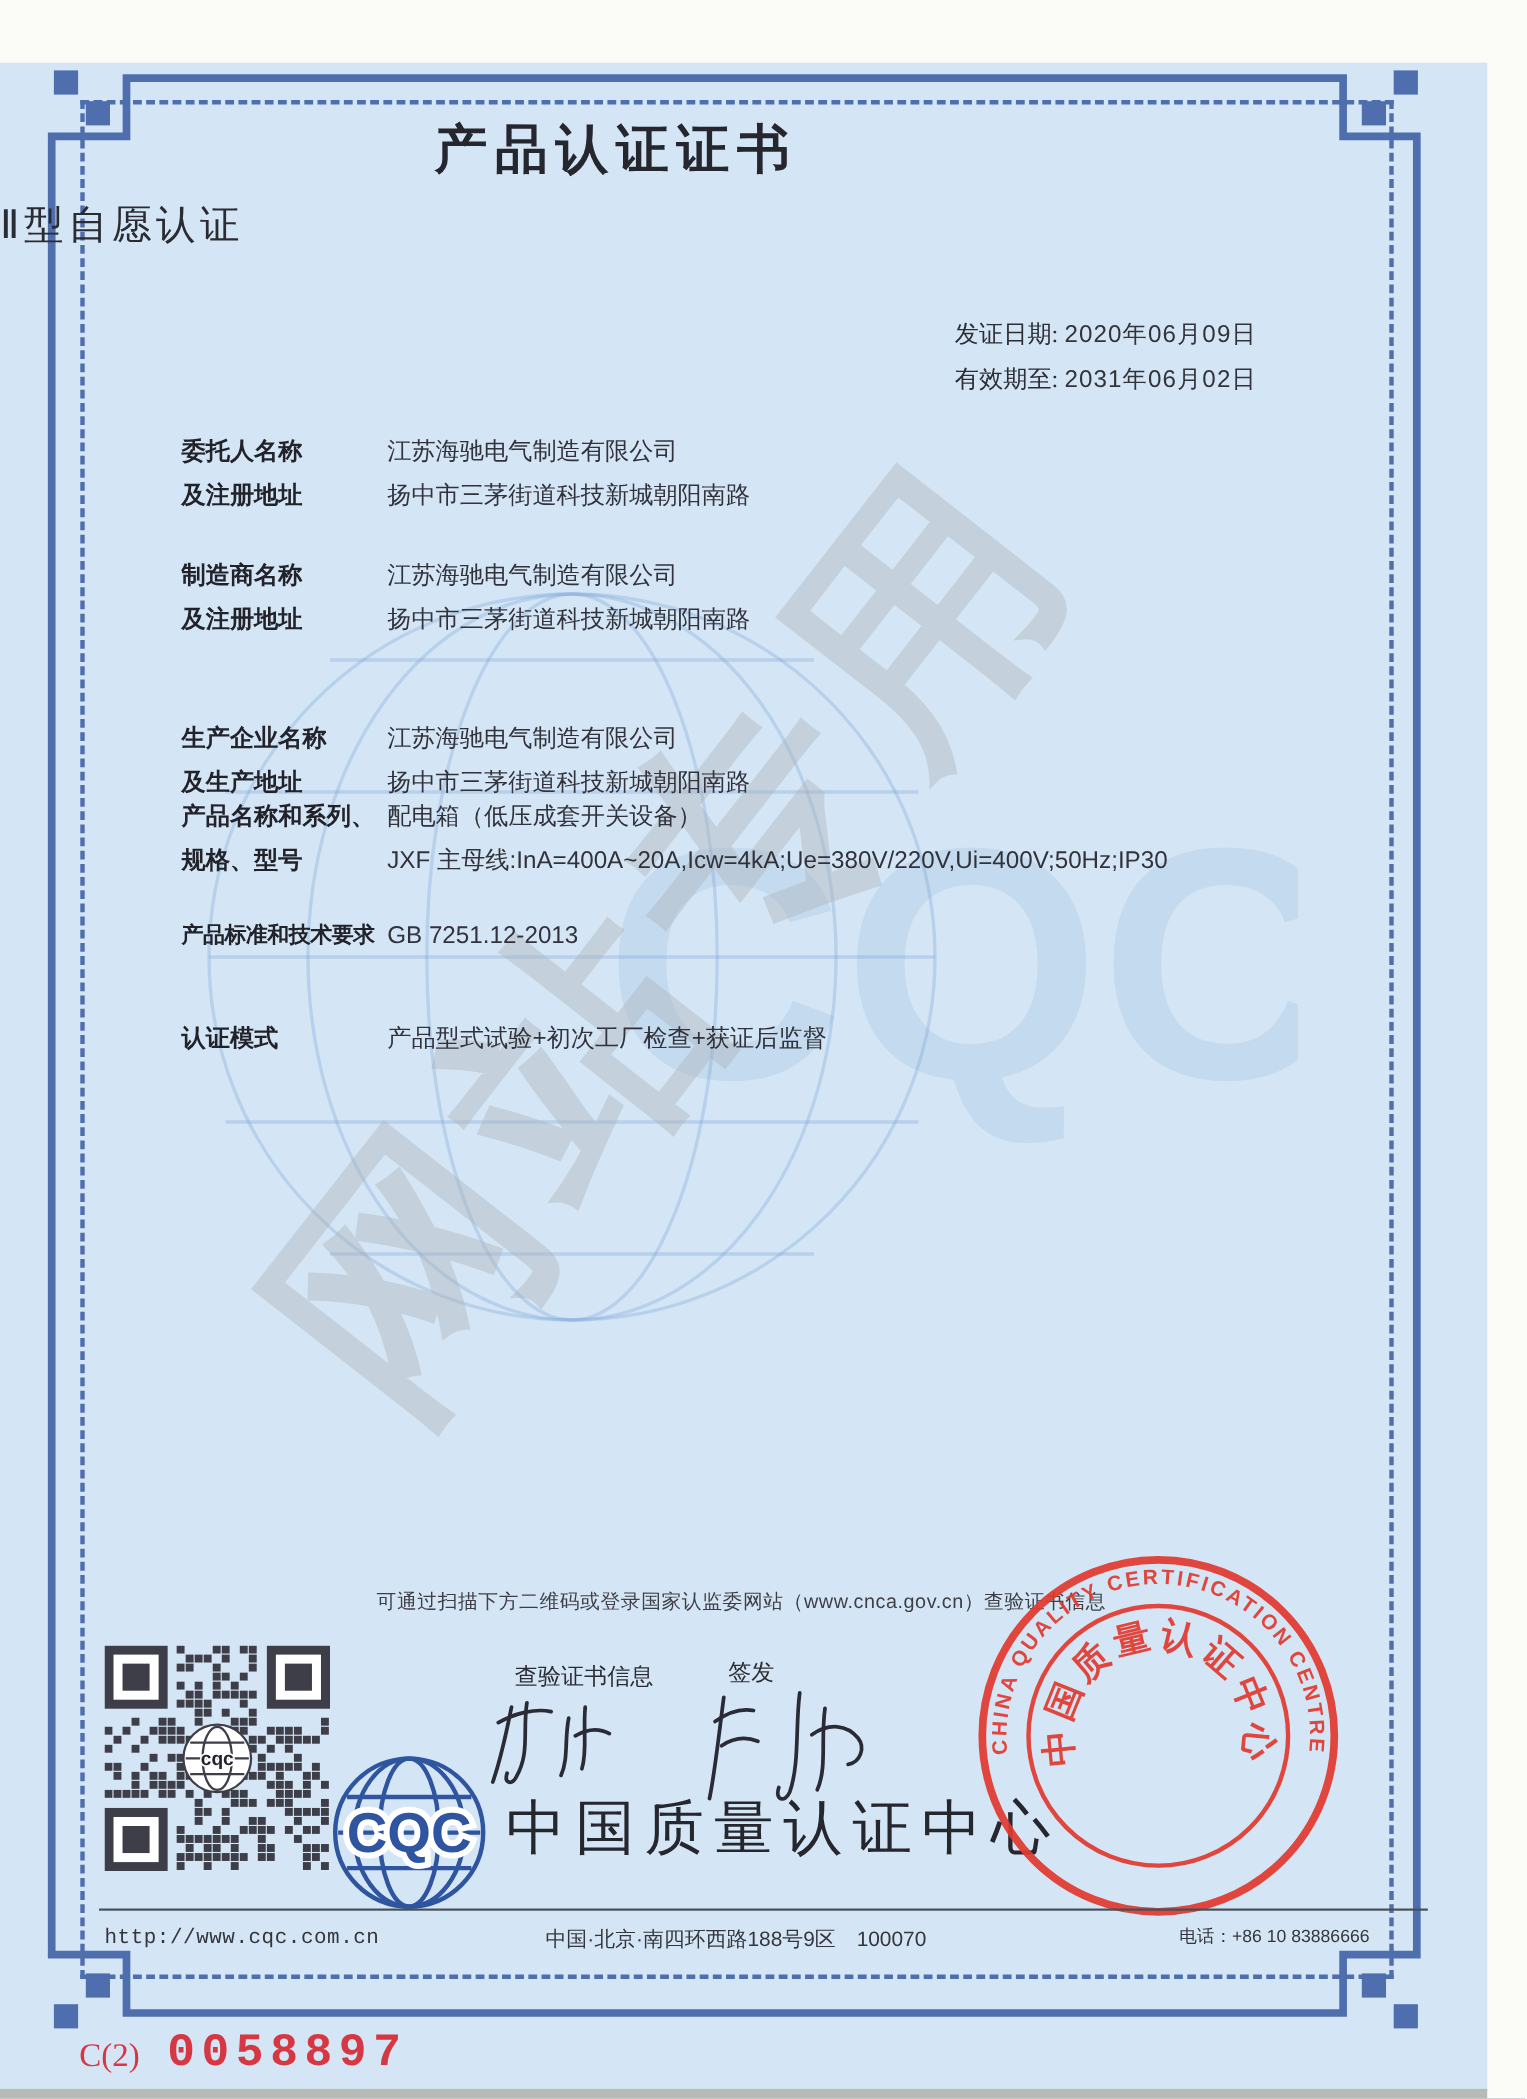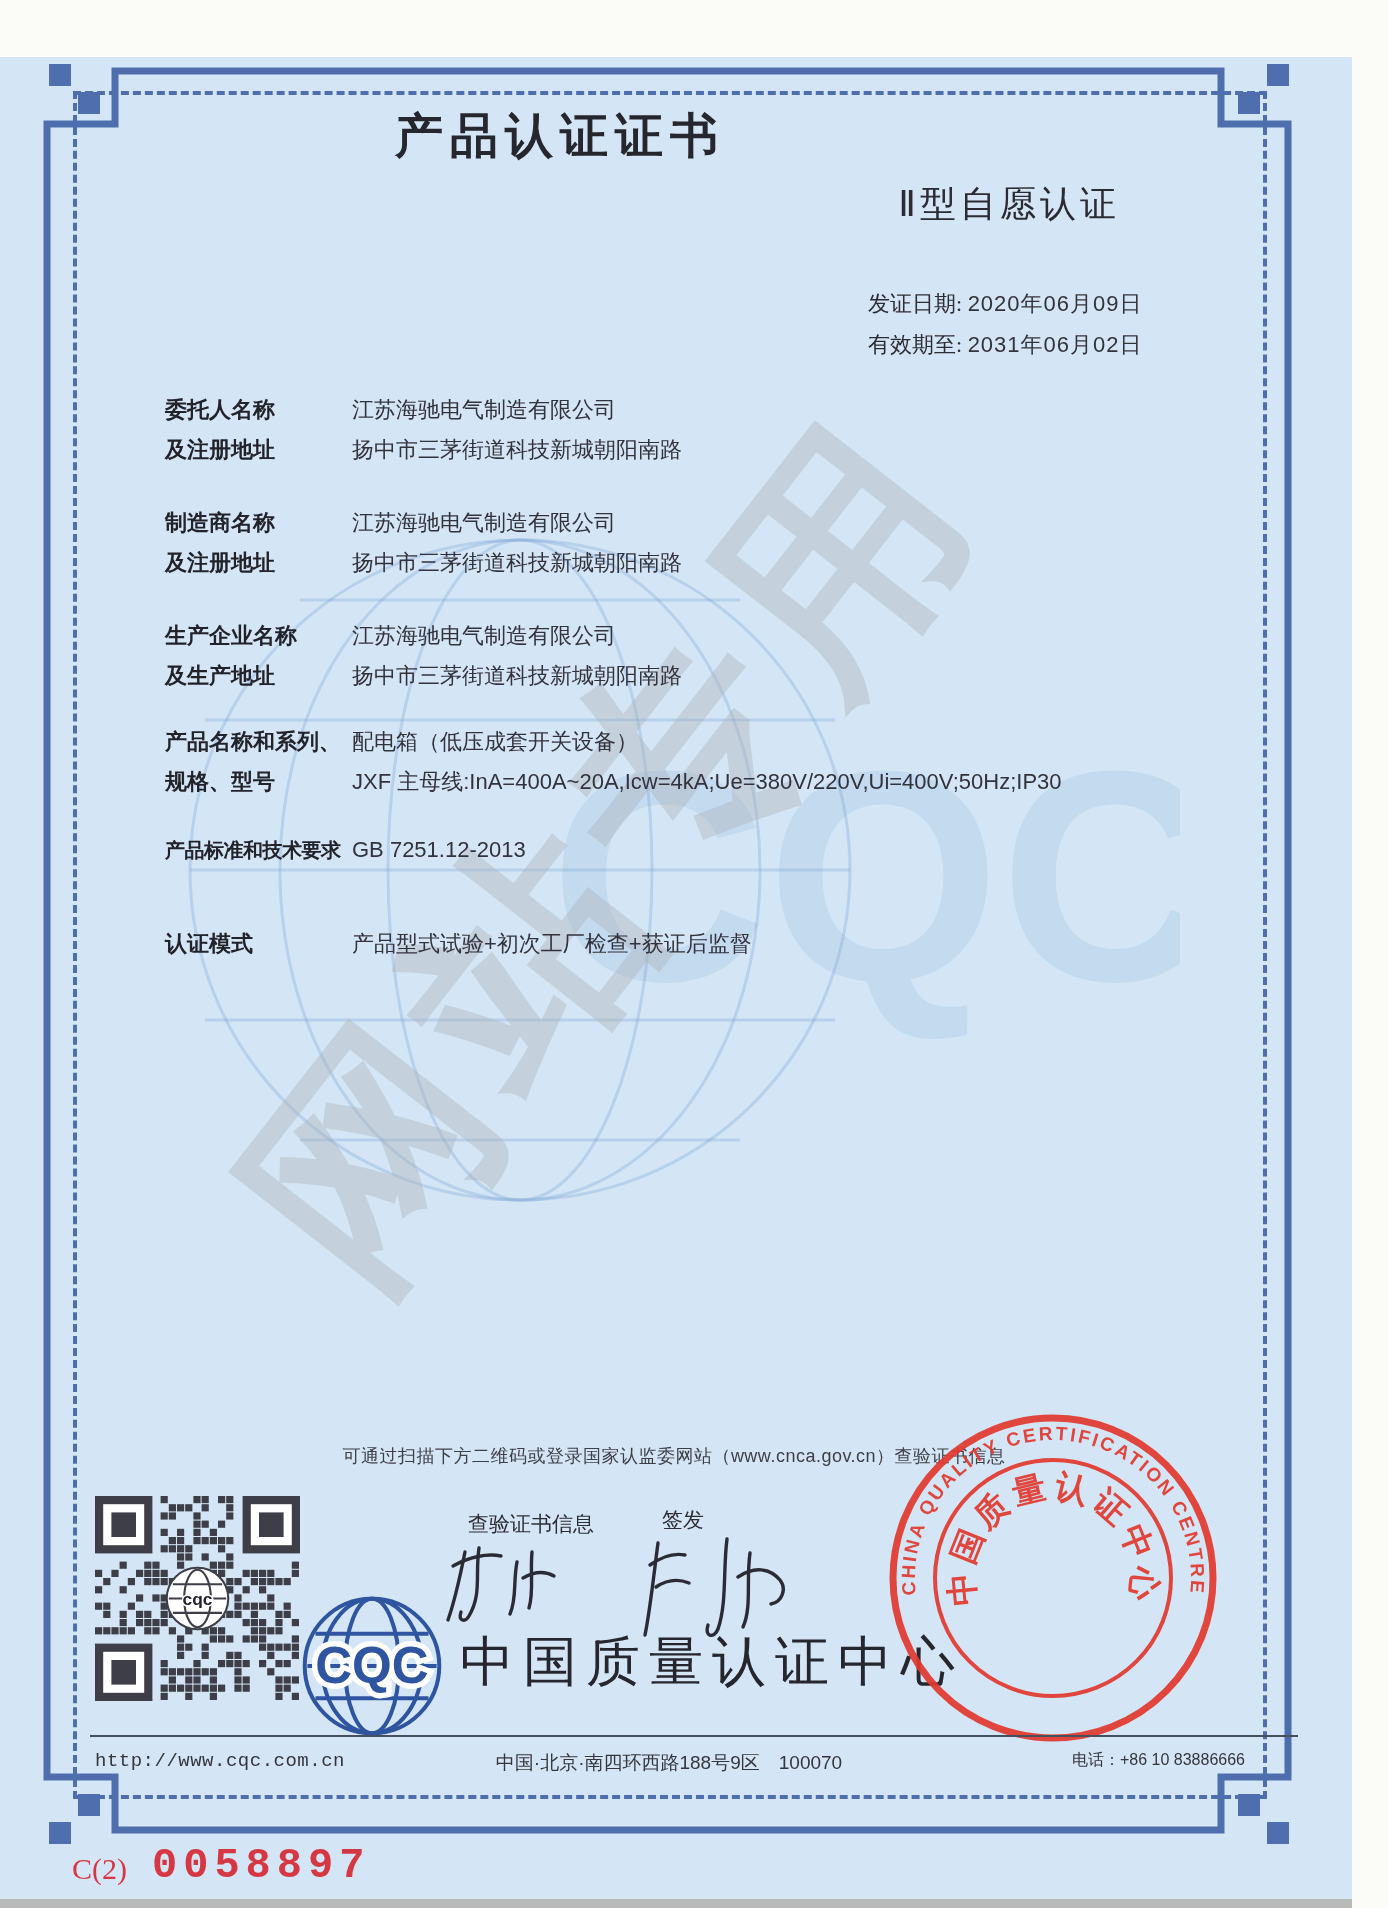--- a/index.html
+++ b/index.html
@@ -9,21 +9,21 @@
   }
   html,body{margin:0;padding:0;}
   body{font-family:"Liberation Sans","DejaVu Sans",sans-serif;background:#888;}
   .paper{position:relative;width:1388px;height:1908px;background:#fbfbf8;overflow:hidden;margin:0 auto;}
   .abs{position:absolute;}
   .blue-area{left:0;top:57px;width:1352px;height:1845px;background:var(--page-bg);}
   .bottom-edge{left:0;top:1899px;width:1352px;height:9px;background:#b7bab6;}
   svg{display:block;}
   .title{left:0;top:104px;width:1120px;text-align:center;font-size:48px;font-weight:bold;
          letter-spacing:7px;color:#26262e;}
-  .subtitle{left:0;top:180px;width:1120px;text-align:right;font-size:36px;letter-spacing:4px;color:#2b2b33;}
+  .subtitle{left:0;top:180px;width:1120px;text-align:left;font-size:36px;letter-spacing:4px;color:#2b2b33;}
   .kai{font-family:"Liberation Serif","DejaVu Serif",serif;}
   .meta-left{left:165px;top:288px;font-size:22px;color:#2c2c34;}
   .meta-right{left:868px;top:283px;font-size:22px;color:#2c2c34;line-height:41px;}
   .meta-val{font-family:"Liberation Sans",sans-serif;color:#33333b;letter-spacing:1px;}
   .field-row{display:flex;left:165px;}
   .flabel{width:187px;flex:none;font-weight:bold;font-size:22px;line-height:40px;color:var(--label-black);white-space:nowrap;}
   .flabel.tight{font-size:20px;letter-spacing:-0.5px;}
   .fvalue{width:860px;font-size:22px;line-height:40px;color:var(--text-main);}
   .note{left:24px;top:1444px;width:1300px;text-align:center;font-size:18px;color:#3e3e46;letter-spacing:0.5px;}
   .sig-label{font-size:21px;color:#2c2c34;}
@@ -106,21 +106,21 @@
     <div class="flabel">
       <div>制造商名称</div>
       <div>及注册地址</div>
     </div>
     <div class="fvalue">
       <div>江苏海驰电气制造有限公司</div>
       <div>扬中市三茅街道科技新城朝阳南路</div>
     </div>
   </div>
 
-  <div class="abs field-row" style="top:616px;">
+  <div class="abs field-row" style="top:651px;">
     <div class="flabel">
       <div>生产企业名称</div>
       <div>及生产地址</div>
     </div>
     <div class="fvalue">
       <div>江苏海驰电气制造有限公司</div>
       <div>扬中市三茅街道科技新城朝阳南路</div>
     </div>
   </div>
 

